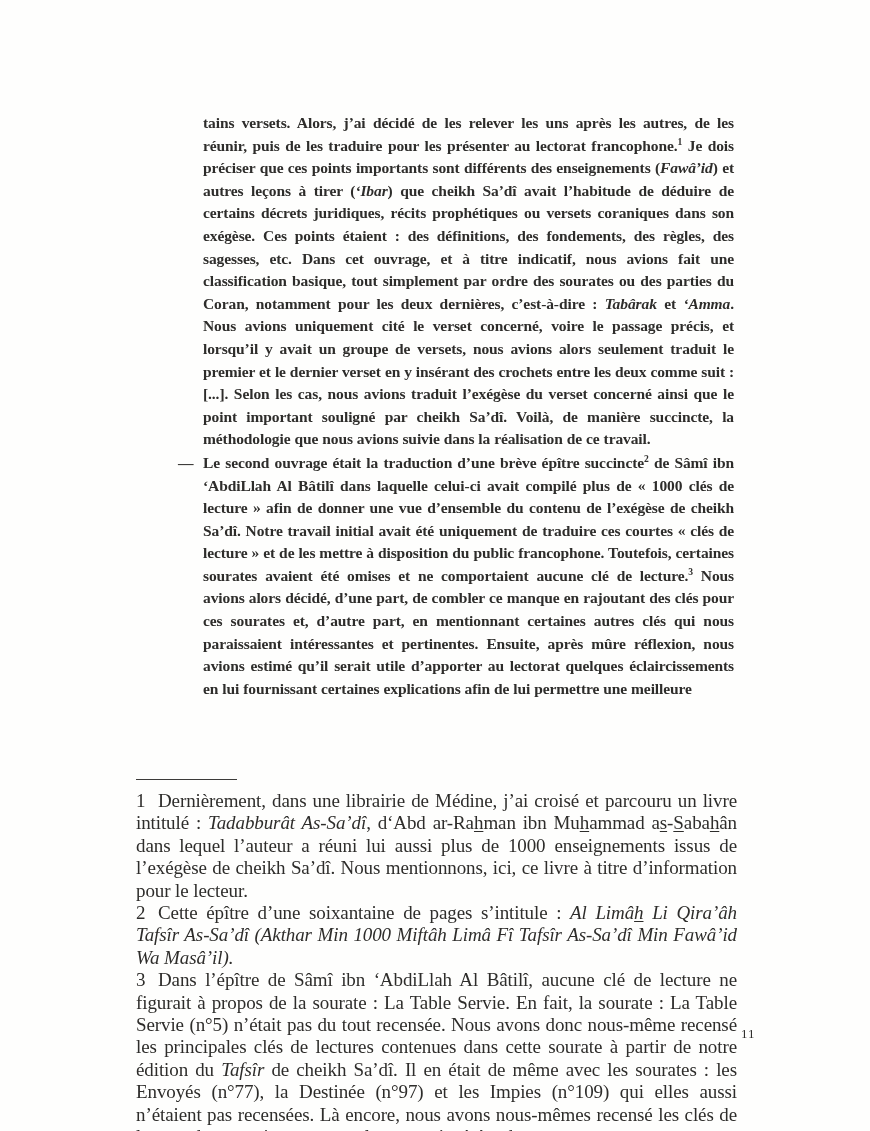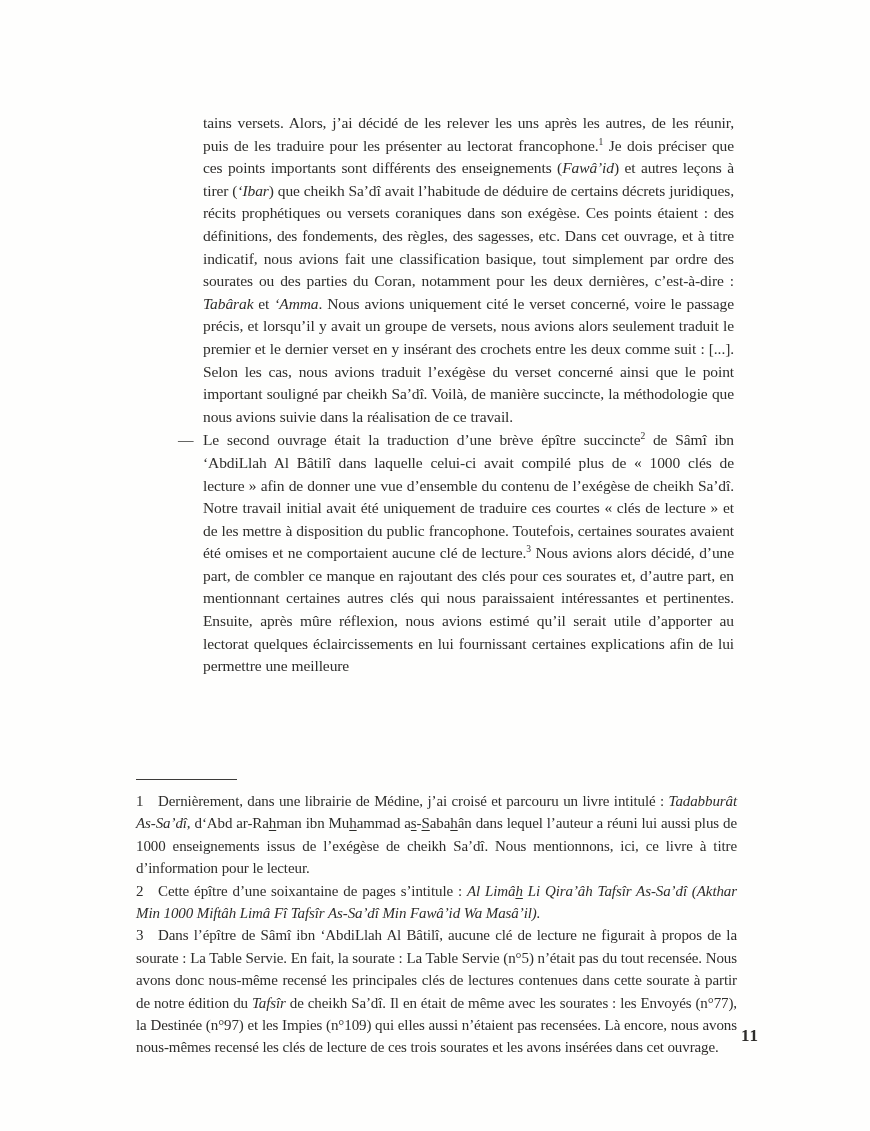--- a/index.html
+++ b/index.html
@@ -22,20 +22,21 @@
     top: 112px;
     width: 531px;
   }
   .para {
     margin: 0;
     text-align: justify;
     font-size: 15.5px;
     line-height: 22.6px;
     letter-spacing: -0.1px;
     word-spacing: 0.2px;
+    font-weight: bold;
   }
   .dash-para {
     position: relative;
     margin-top: 1px;
   }
   .dash {
     position: absolute;
     left: -25px;
     top: 0;
   }
@@ -55,34 +56,34 @@
   .fn-rule {
     width: 101px;
     height: 0;
     border: none;
     border-top: 1.4px solid #3c3b39;
     margin: 0 0 10px 0;
   }
   .footnote {
     margin: 0;
     text-align: justify;
-    font-size: 15px;
+    font-size: 19px;
     line-height: 22.4px;
     letter-spacing: -0.1px;
   }
   .fn-num {
     display: inline-block;
     width: 22px;
   }
   .page-number {
     position: absolute;
     left: 741px;
     top: 1026px;
-    font-size: 17px;
-    font-weight: bold;
+    font-size: 13px;
+    font-weight: normal;
     letter-spacing: 1px;
   }
 </style>
 </head>
 <body>
 
 <div class="page">
 
   <main class="body-text">
     <p class="para"><span>tains versets. Alors, j’ai décidé de les relever les uns après les autres, de les réunir, puis de les traduire pour les présenter au lectorat francophone.</span><sup>1</sup><span> Je dois préciser que ces points importants sont différents des enseignements (</span><span class="it">Fawâ’id</span><span>) et autres leçons à tirer (</span><span class="it">‘Ibar</span><span>) que cheikh Sa’dî avait l’habitude de déduire de certains décrets juridiques, récits prophétiques ou versets coraniques dans son exégèse. Ces points étaient&nbsp;: des définitions, des fondements, des règles, des sagesses, etc. Dans cet ouvrage, et à titre indicatif, nous avions fait une classification basique, tout simplement par ordre des sourates ou des parties du Coran, notamment pour les deux dernières, c’est-à-dire&nbsp;: </span><span class="it">Tabârak</span><span> et </span><span class="it">‘Amma</span><span>. Nous avions uniquement cité le verset concerné, voire le passage précis, et lorsqu’il y avait un groupe de versets, nous avions alors seulement traduit le premier et le dernier verset en y insérant des crochets entre les deux comme suit&nbsp;: [...]. Selon les cas, nous avions traduit l’exégèse du verset concerné ainsi que le point important souligné par cheikh Sa’dî. Voilà, de manière succincte, la méthodologie que nous avions suivie dans la réalisation de ce travail.</span></p>

